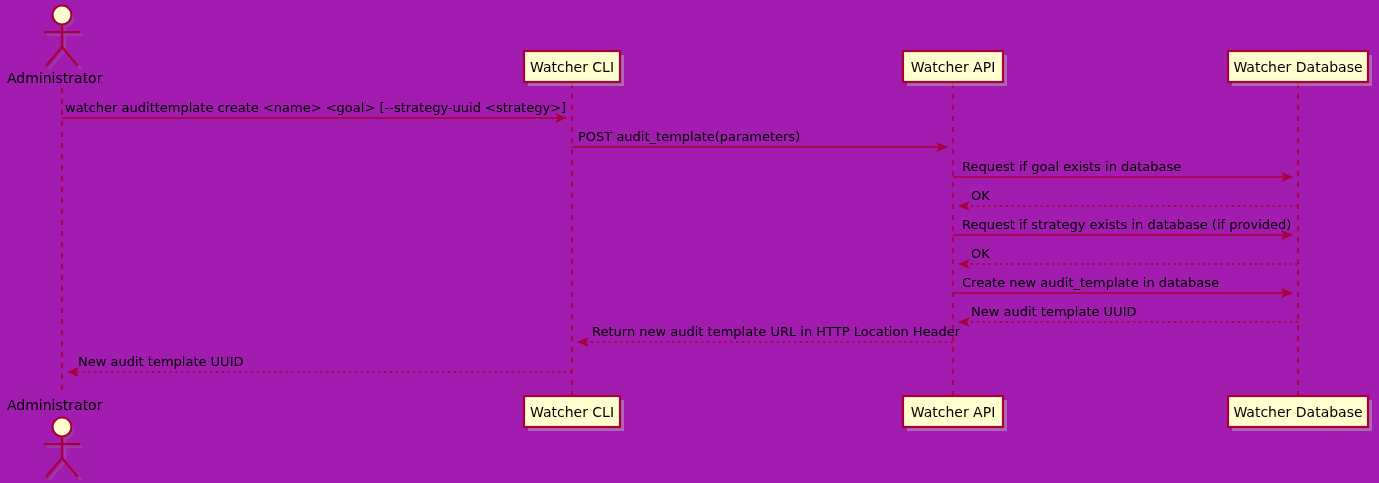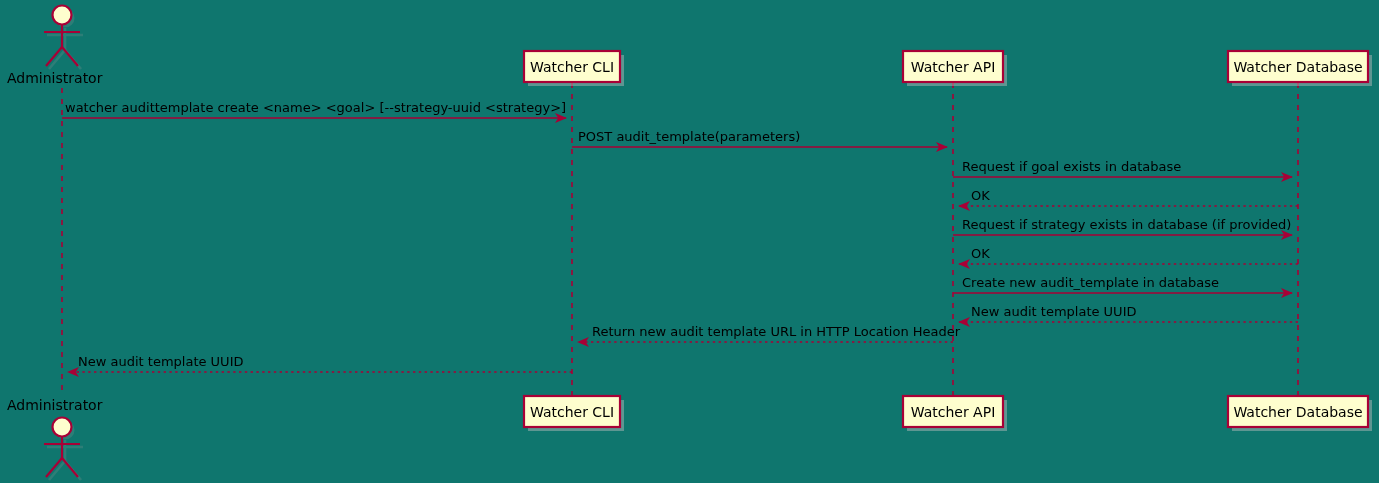--- a/index.html
+++ b/index.html
@@ -7,21 +7,21 @@
     padding: 0;
     background: #ffffff;
   }
   body {
     font-family: "DejaVu Sans", sans-serif;
   }
   #diagram-root {
     position: relative;
     width: 1379px;
     height: 483px;
-    background: #0f766e;
+    background: #a21caf;
     overflow: hidden;
   }
   svg.diagram-canvas {
     position: absolute;
     top: 0;
     left: 0;
     width: 1379px;
     height: 483px;
   }
   .participant-label,

